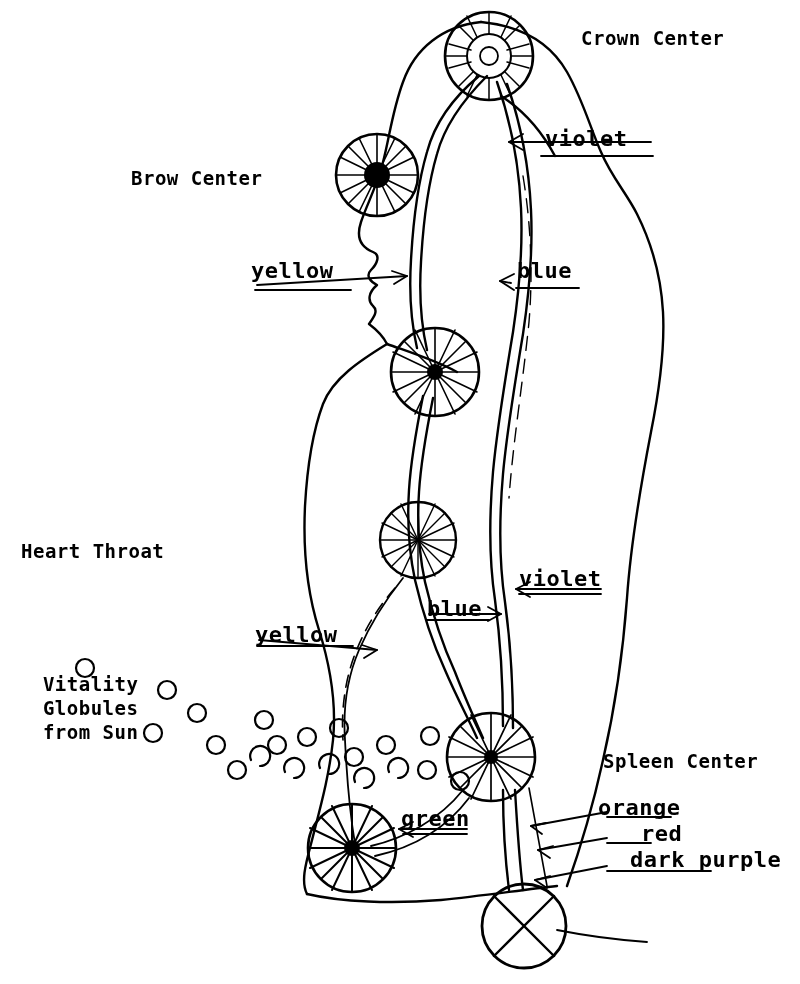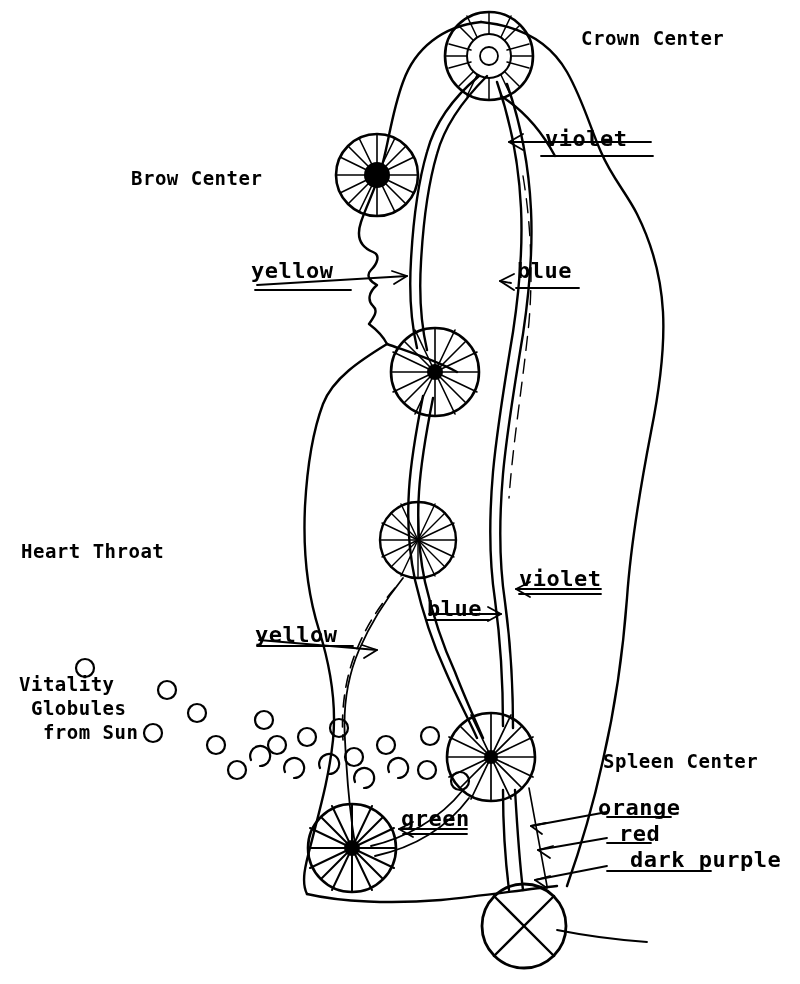--- a/index.html
+++ b/index.html
@@ -38,20 +38,21 @@
     line-height: 1.18;
   }
   .label.center-name {
     font-size: 19px;
   }
   .label.color-name {
     font-size: 22px;
   }
   .label.multi {
     line-height: 1.25;
+    text-align: right;
   }
 </style>
 </head>
 <body>
 
 <div id="diagram-root">
 
   <svg class="figure" viewBox="0 0 800 984">
     <g fill="none" stroke="#000000" stroke-width="2.4" stroke-linecap="round" stroke-linejoin="round">
 
@@ -270,21 +271,21 @@
   <div class="label color-name" style="left:508px; top:566px;">violet</div>
 
   <div class="label color-name" style="left:416px; top:596px;">blue</div>
 
   <div class="label color-name" style="left:244px; top:622px;">yellow</div>
 
   <div class="label color-name" style="left:390px; top:806px;">green</div>
 
   <div class="label color-name" style="left:587px; top:795px;">orange</div>
 
-  <div class="label color-name" style="left:608px; top:821px;">red</div>
+  <div class="label color-name" style="left:630px; top:821px;">red</div>
 
   <div class="label color-name" style="left:619px; top:847px;">dark purple</div>
 
   <div class="label multi" style="left:8px; top:673px;">Vitality
  Globules
   from Sun</div>
 
 </div>
 
 </body></html>

